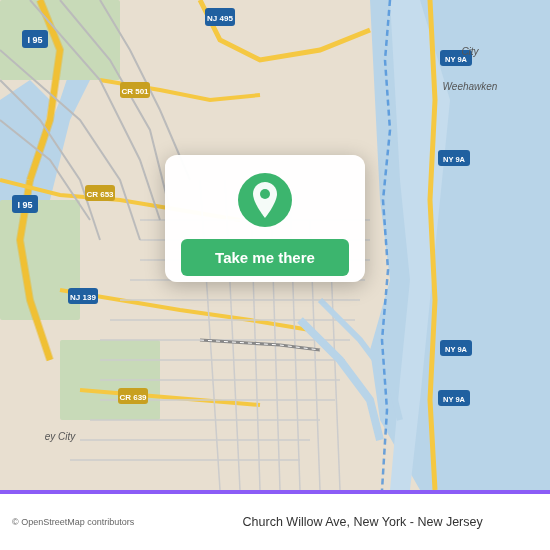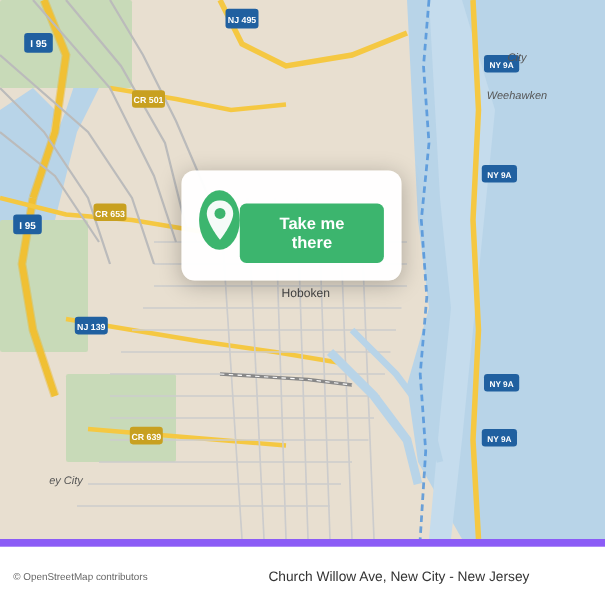--- a/index.html
+++ b/index.html
@@ -21,21 +21,21 @@
 
     
     #bottom-bar {
       width: 550px;
       height: 60px;
       background: #fff;
       display: flex;
       align-items: center;
       justify-content: space-between;
       padding: 0 12px;
-      border-top: 7px solid #8b5cf6;
+      border-top: 4px solid #8b5cf6;
       position: absolute;
       bottom: 0;
       left: 0;
     }
 
     #location-text {
       font-size: 13px;
       color: #333;
       flex: 1;
     }
@@ -55,23 +55,23 @@
 
     
     #popup-card {
       position: absolute;
       top: 155px;
       left: 165px;
       width: 200px;
       background: rgba(255,255,255,0.97);
       border-radius: 12px;
       display: flex;
-      flex-direction: row;
-      align-items: flex-end;
-      padding: 18px 16px 16px;
+      flex-direction: column;
+      align-items: center;
+      padding: 18px 16px 6px;
       box-shadow: 0 4px 20px rgba(0,0,0,0.25);
       z-index: 10;
     }
 
     #map-pin-circle {
       width: 54px;
       height: 54px;
       background: #3cb56e;
       border-radius: 50%;
       display: flex;
@@ -223,14 +223,14 @@
       </svg>
     </div>
     <button id="take-me-there-btn">Take me there</button>
   </div>
 </div>
 
 <div id="bottom-bar">
   <div style="display:flex; align-items:center; gap:6px; flex:1;">
     <span style="font-size:9px; color:#666;">© OpenStreetMap contributors</span>
   </div>
-  <span id="location-text" style="font-size:12.5px; color:#333; flex:2; text-align:center;">Church Willow Ave, New City - New Jersey</span>
+  <span id="location-text" style="font-size:12.5px; color:#333; flex:2; text-align:center;">Church Willow Ave, New York - New Jersey</span>
 </div>
 
 </body></html>

